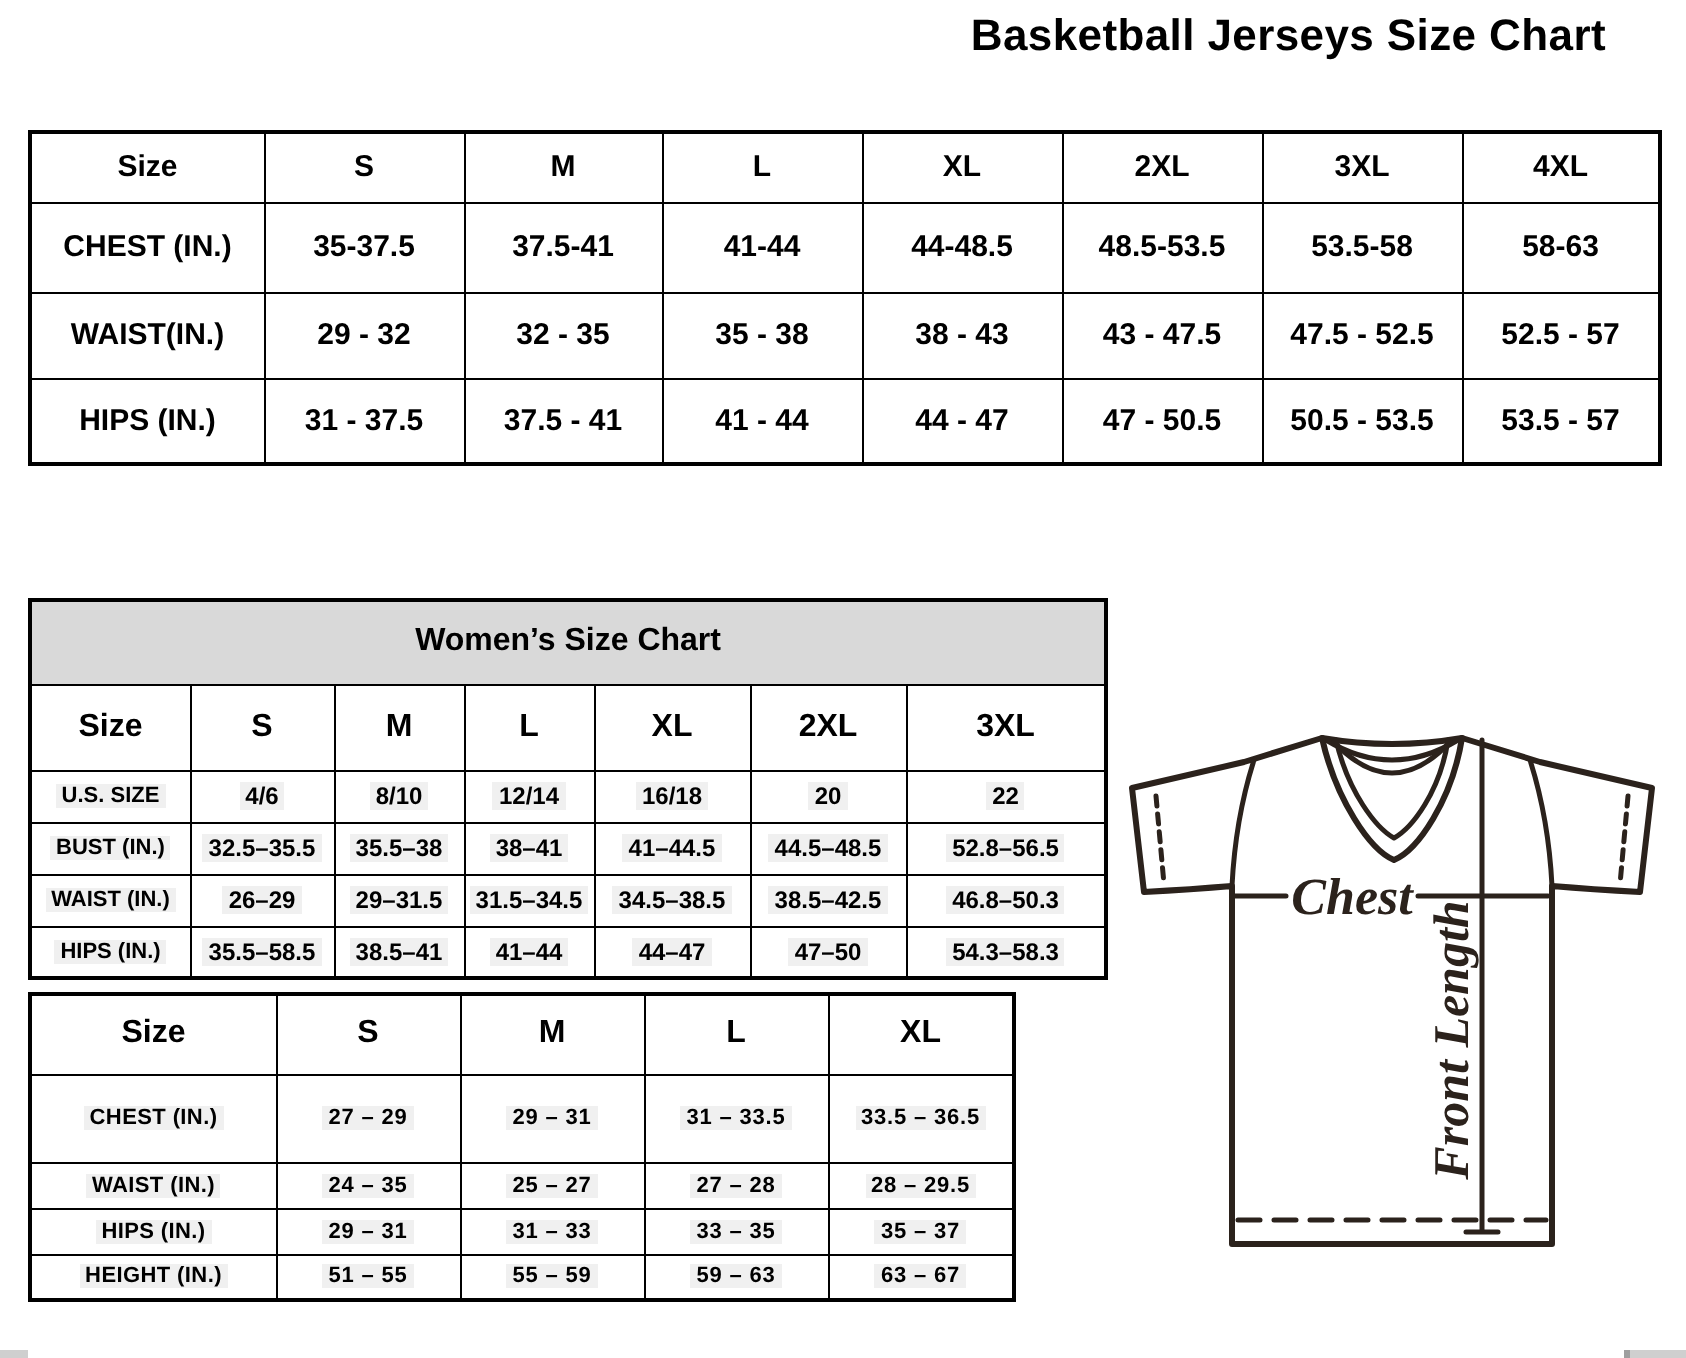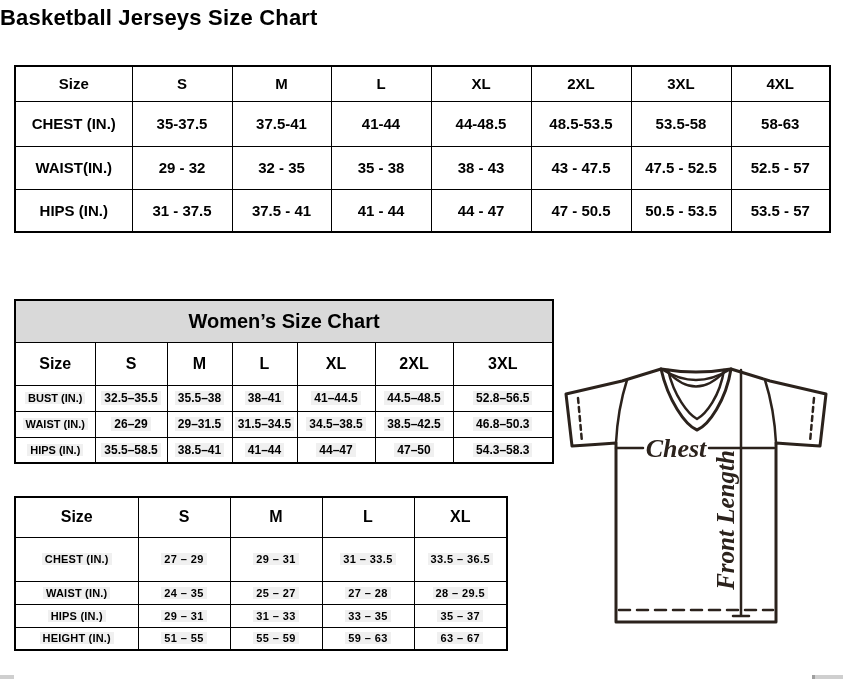--- a/index.html
+++ b/index.html
@@ -2,21 +2,21 @@
 <html><head>
 <meta charset="utf-8">
 <style>
   html,body{margin:0;padding:0}
   body{
     width:843px;height:679px;position:relative;overflow:hidden;
     background:#ffffff;font-family:"Liberation Sans", sans-serif;color:#000;
   }
   .page-title{
     position:absolute;top:5px;left:0;width:100%;box-sizing:border-box;
-    padding-right:40px;text-align:left;font-size:22px;font-weight:bold;
+    padding-right:40px;text-align:right;font-size:22px;font-weight:bold;
     letter-spacing:.2px;
   }
   .tbl-wrap{position:absolute}
   #mens-wrap{left:14px;top:65px}
   #womens-wrap{left:14px;top:299px}
   #youth-wrap{left:14px;top:496px}
 
   table.tbl{border-collapse:collapse;table-layout:fixed;background:#fff;border:2px solid #000}
   table.tbl th, table.tbl td{
     border:1px solid #000;text-align:center;vertical-align:middle;
@@ -34,21 +34,21 @@
   #mens .tbl-title{font-size:17px}
   #mens .hl{background:transparent;padding:0}
   
   #womens{width:538px}
   #womens tr:nth-child(1){height:42px}
   #womens tr:nth-child(2){height:43px}
   #womens tr:nth-child(n+3){height:26px}
   #womens tr:nth-child(2) th{font-size:16px}
   #womens td{font-size:12px}
   #womens td.label-col{font-size:11px}
-  #womens .tbl-title{font-size:20px}
+  #womens .tbl-title{font-size:16px}
   
   #youth{width:492px}
   #youth tr:nth-child(1){height:40px}
   #youth tr:nth-child(2){height:44px}
   #youth tr:nth-child(n+3){height:23px}
   #youth tr:nth-child(2) th{font-size:14px}
   #youth td{font-size:11px;letter-spacing:.4px}
   #youth td.label-col{letter-spacing:.2px}
   #youth .tbl-title{font-size:15px}
 
@@ -139,20 +139,29 @@
           <th class="tbl-title" colspan="7">Women’s Size Chart</th>
         </tr>
         <tr>
           <th class="label-col">Size</th>
           <th class="">S</th>
           <th class="">M</th>
           <th class="">L</th>
           <th class="">XL</th>
           <th class="">2XL</th>
           <th class="">3XL</th>
+        </tr>
+        <tr>
+          <td class="label-col"><span class="hl">U.S. SIZE</span></td>
+          <td><span class="hl">4/6</span></td>
+          <td><span class="hl">8/10</span></td>
+          <td><span class="hl">12/14</span></td>
+          <td><span class="hl">16/18</span></td>
+          <td><span class="hl">20</span></td>
+          <td><span class="hl">22</span></td>
         </tr>
         <tr>
           <td class="label-col"><span class="hl">BUST (IN.)</span></td>
           <td><span class="hl">32.5–35.5</span></td>
           <td><span class="hl">35.5–38</span></td>
           <td><span class="hl">38–41</span></td>
           <td><span class="hl">41–44.5</span></td>
           <td><span class="hl">44.5–48.5</span></td>
           <td><span class="hl">52.8–56.5</span></td>
         </tr>

